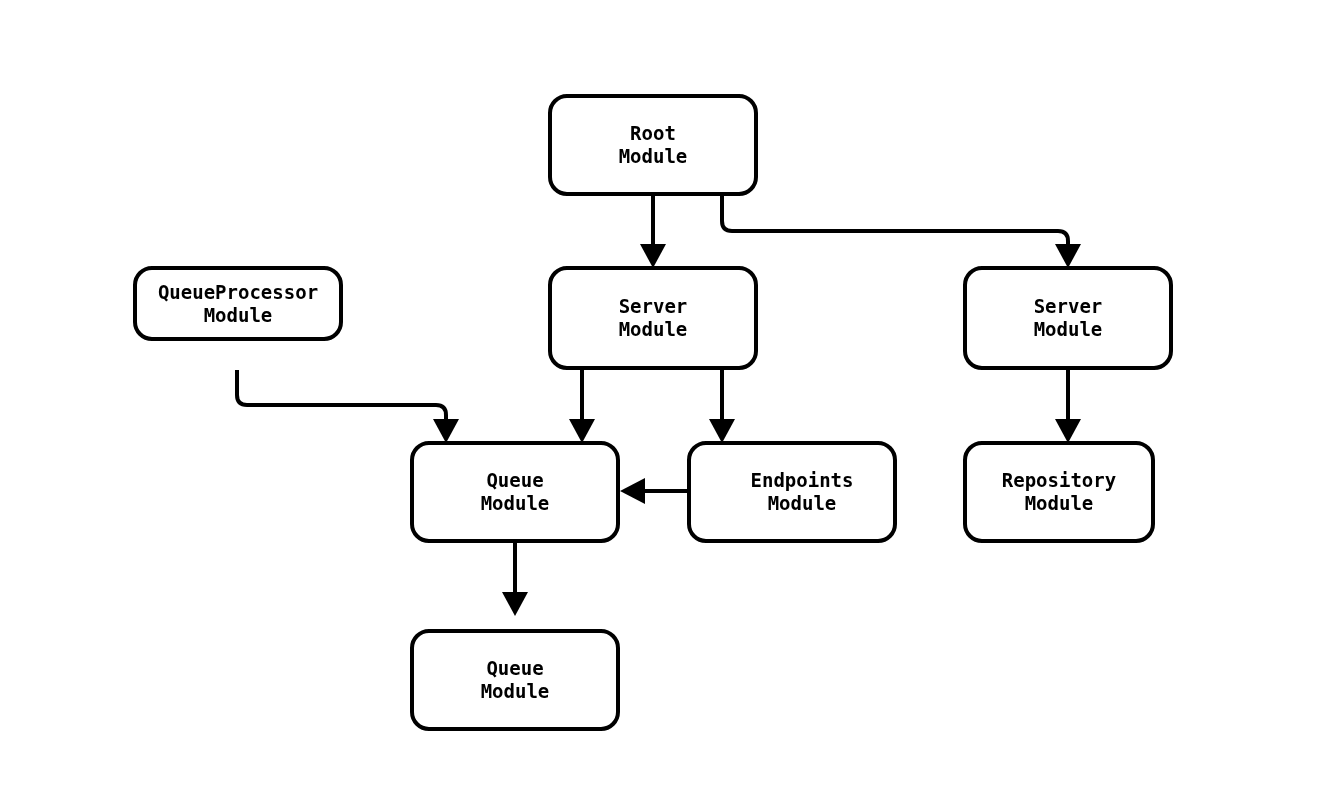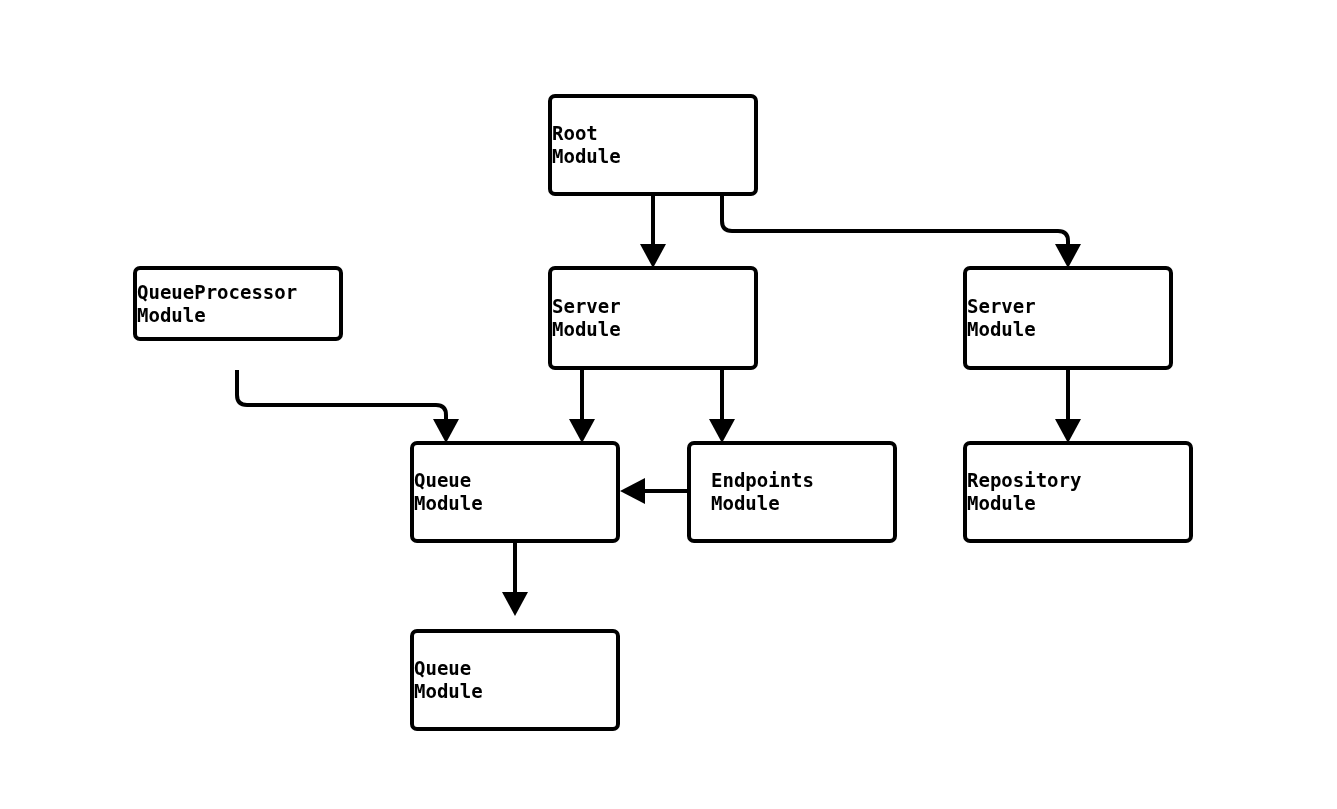--- a/index.html
+++ b/index.html
@@ -23,24 +23,24 @@
     left: 0;
     top: 0;
     width: 1337px;
     height: 809px;
   }
   .node {
     position: absolute;
     box-sizing: border-box;
     background: #ffffff;
     border: 4px solid #000000;
-    border-radius: 7px;
+    border-radius: 19px;
     display: flex;
     flex-direction: column;
-    align-items: flex-start;
+    align-items: center;
     justify-content: center;
     z-index: 2;
   }
   .node-label {
     font-family: "DejaVu Sans Mono", "Liberation Mono", monospace;
     font-size: 19px;
     font-weight: 700;
     line-height: 23px;
     color: #000000;
     text-align: center;
@@ -119,21 +119,21 @@
   <div class="node" style="left:410px; top:441px; width:210px; height:102px;">
     <span class="node-label">Queue</span>
     <span class="node-label">Module</span>
   </div>
 
   <div class="node" style="left:687px; top:441px; width:210px; height:102px;padding-left:20px;">
     <span class="node-label">Endpoints</span>
     <span class="node-label">Module</span>
   </div>
 
-  <div class="node" style="left:963px; top:441px; width:230px; height:102px;">
+  <div class="node" style="left:963px; top:441px; width:192px; height:102px;">
     <span class="node-label">Repository</span>
     <span class="node-label">Module</span>
   </div>
 
   <div class="node" style="left:410px; top:614px; width:210px; height:102px;margin-top:15px;">
     <span class="node-label">Queue</span>
     <span class="node-label">Module</span>
   </div>
 
 </div>

